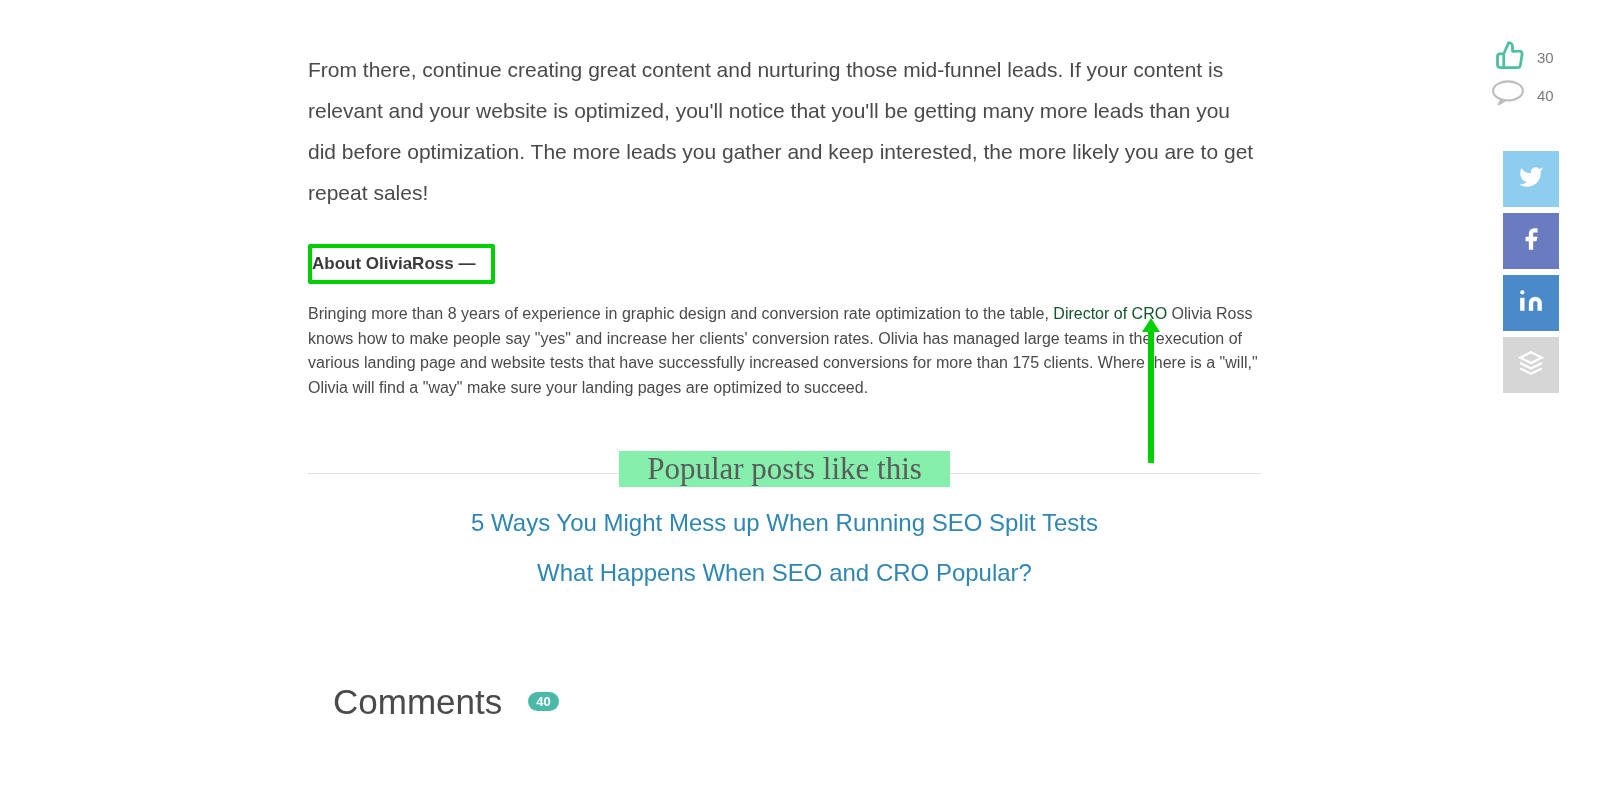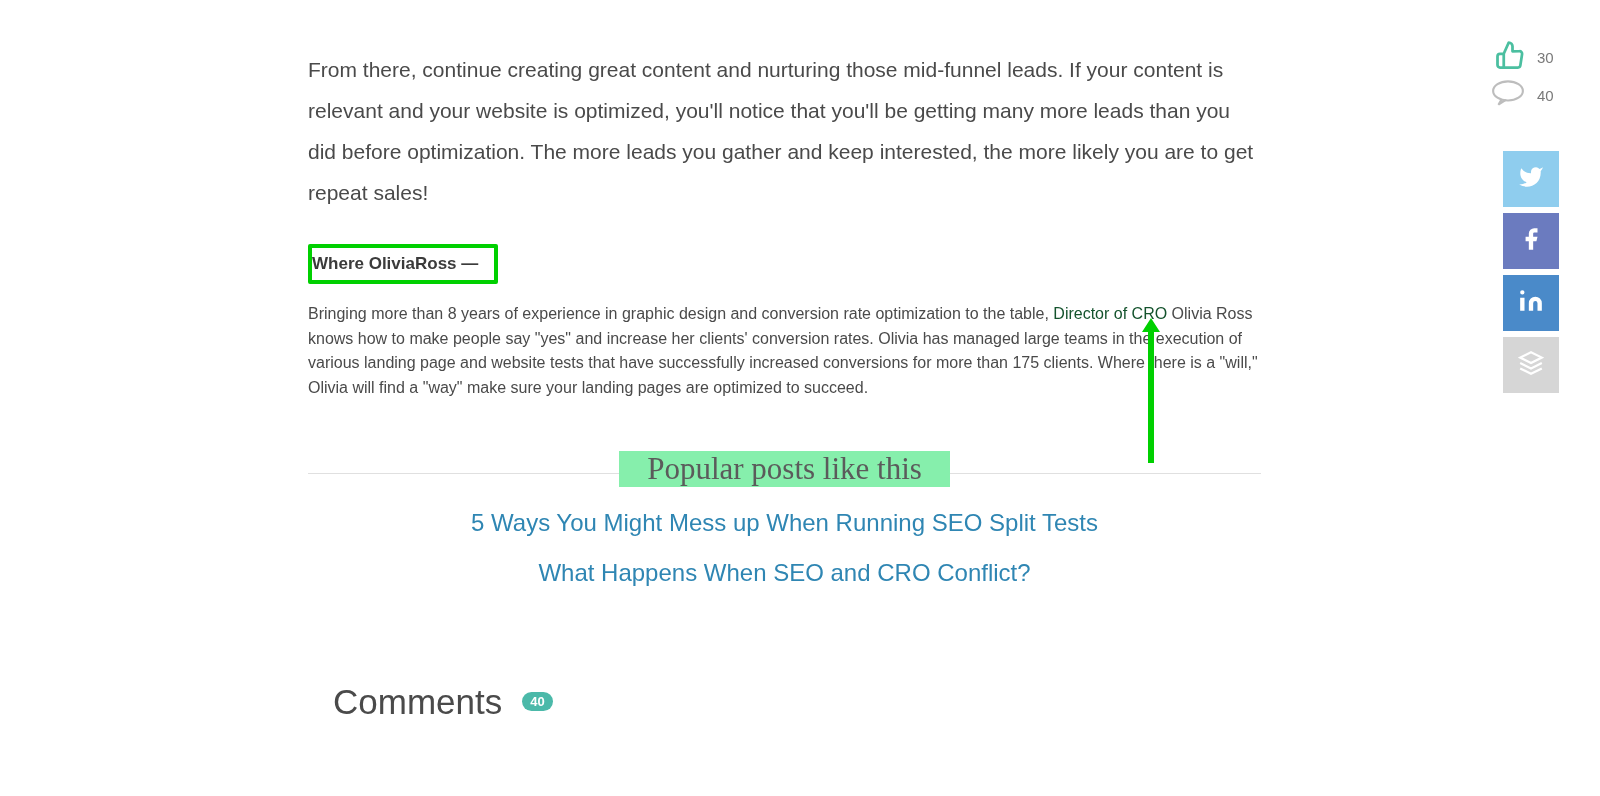--- a/index.html
+++ b/index.html
@@ -75,21 +75,21 @@
       font-size: 24px;
       margin: 22px 0;
     }
     .comments-heading {
       margin-top: 95px;
       font-size: 35px;
       color: #4a4a4a;
       font-weight: 400;
       display: flex;
       align-items: center;
-      gap: 20px;
+      gap: 26px;
       margin-left: 25px;
     }
     .comments-badge {
       background: #4bb9a9;
       color: #fff;
       font-size: 13px;
       font-weight: 700;
       padding: 2px 8px;
       border-radius: 10px;
       display: inline-block;
@@ -133,32 +133,32 @@
       pointer-events: none;
     }
   </style>
 </head>
 <body>
 
 <div class="content">
   <p class="body-para">From there, continue creating great content and nurturing those mid-funnel leads. If your content is relevant and your website is optimized, you'll notice that you'll be getting many more leads than you did before optimization. The more leads you gather and keep interested, the more likely you are to get repeat sales!</p>
 
   <div>
-    <h4 class="about-heading">Where OliviaRoss —</h4>
+    <h4 class="about-heading">About OliviaRoss —</h4>
     <p class="bio">
       <span>Bringing more than 8 years of experience in graphic design and conversion rate optimization to the table, </span><a href="#">Director of CRO</a><span> Olivia Ross knows how to make people say "yes" and increase her clients' conversion rates. Olivia has managed large teams in the execution of various landing page and website tests that have successfully increased conversions for more than 175 clients. Where there is a "will," Olivia will find a "way" make sure your landing pages are optimized to succeed.</span>
     </p>
   </div>
 
   <div class="popular-section">
     <div class="popular-line"></div>
     <h3 class="popular-heading">Popular posts like this</h3>
     <div class="popular-links">
       <a href="#">5 Ways You Might Mess up When Running SEO Split Tests</a>
-      <a href="#">What Happens When SEO and CRO Conflict?</a>
+      <a href="#">What Happens When SEO and CRO Popular?</a>
     </div>
   </div>
 
   <h2 class="comments-heading">
     <span>Comments</span>
     <span class="comments-badge">40</span>
   </h2>
 </div>
 
 <div class="sidebar">

